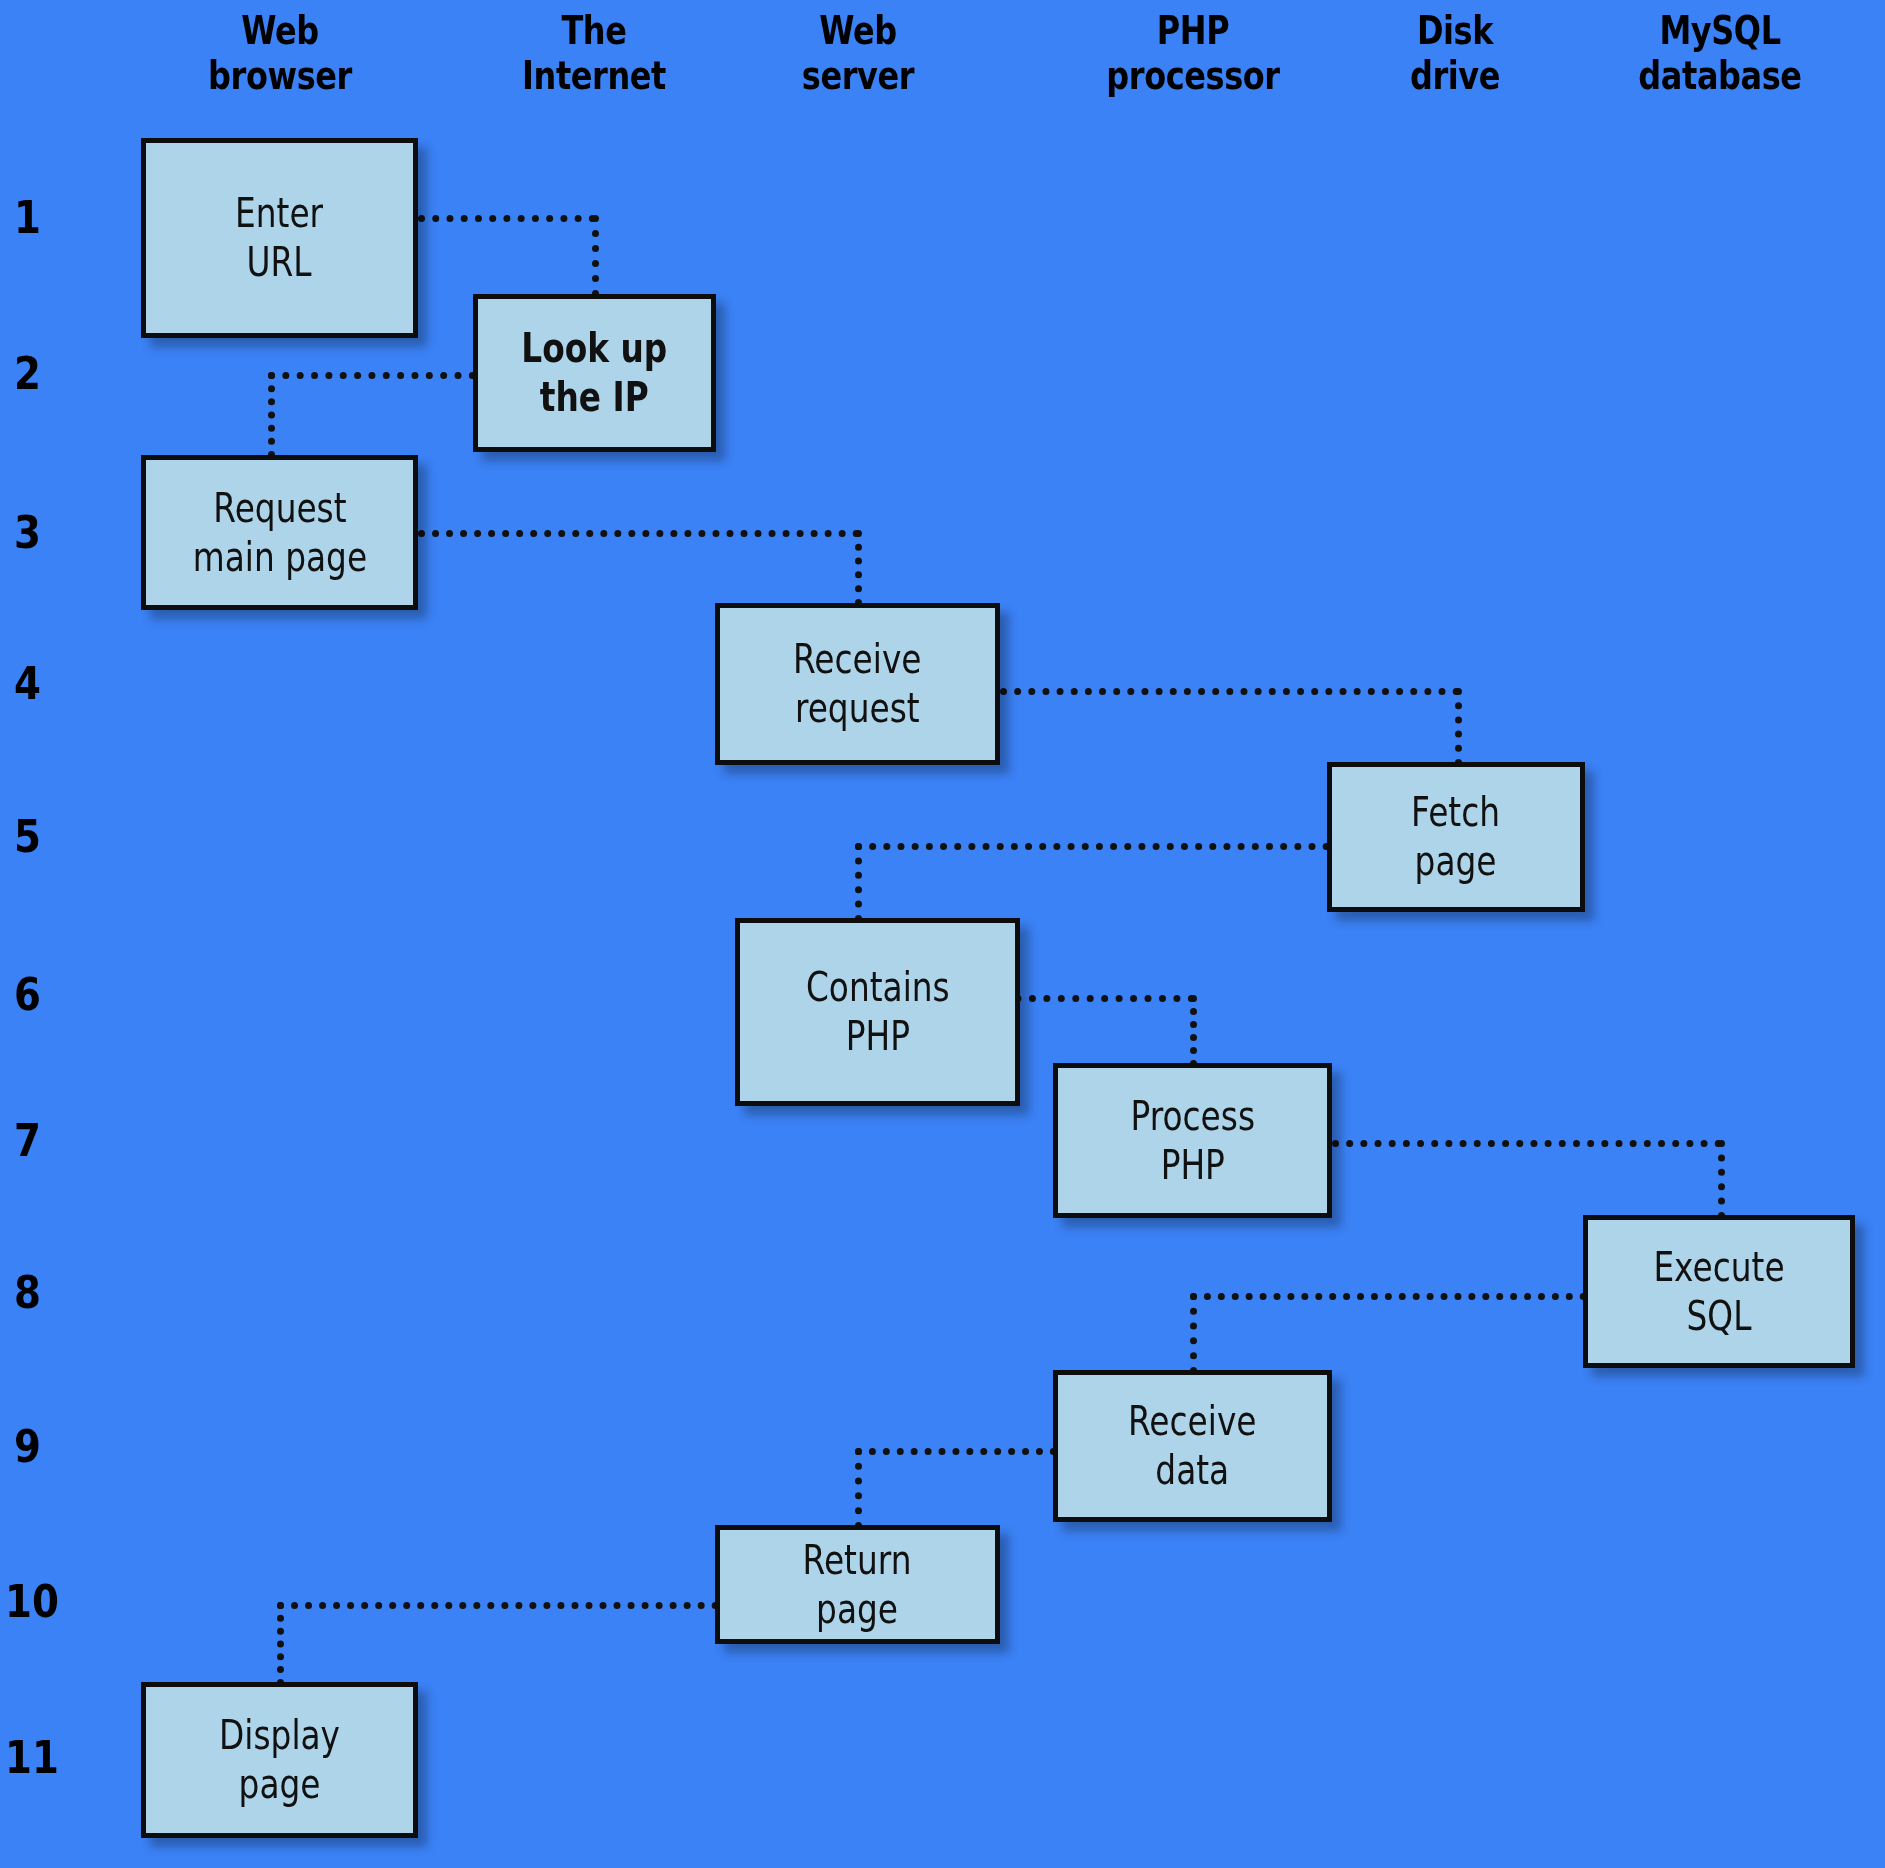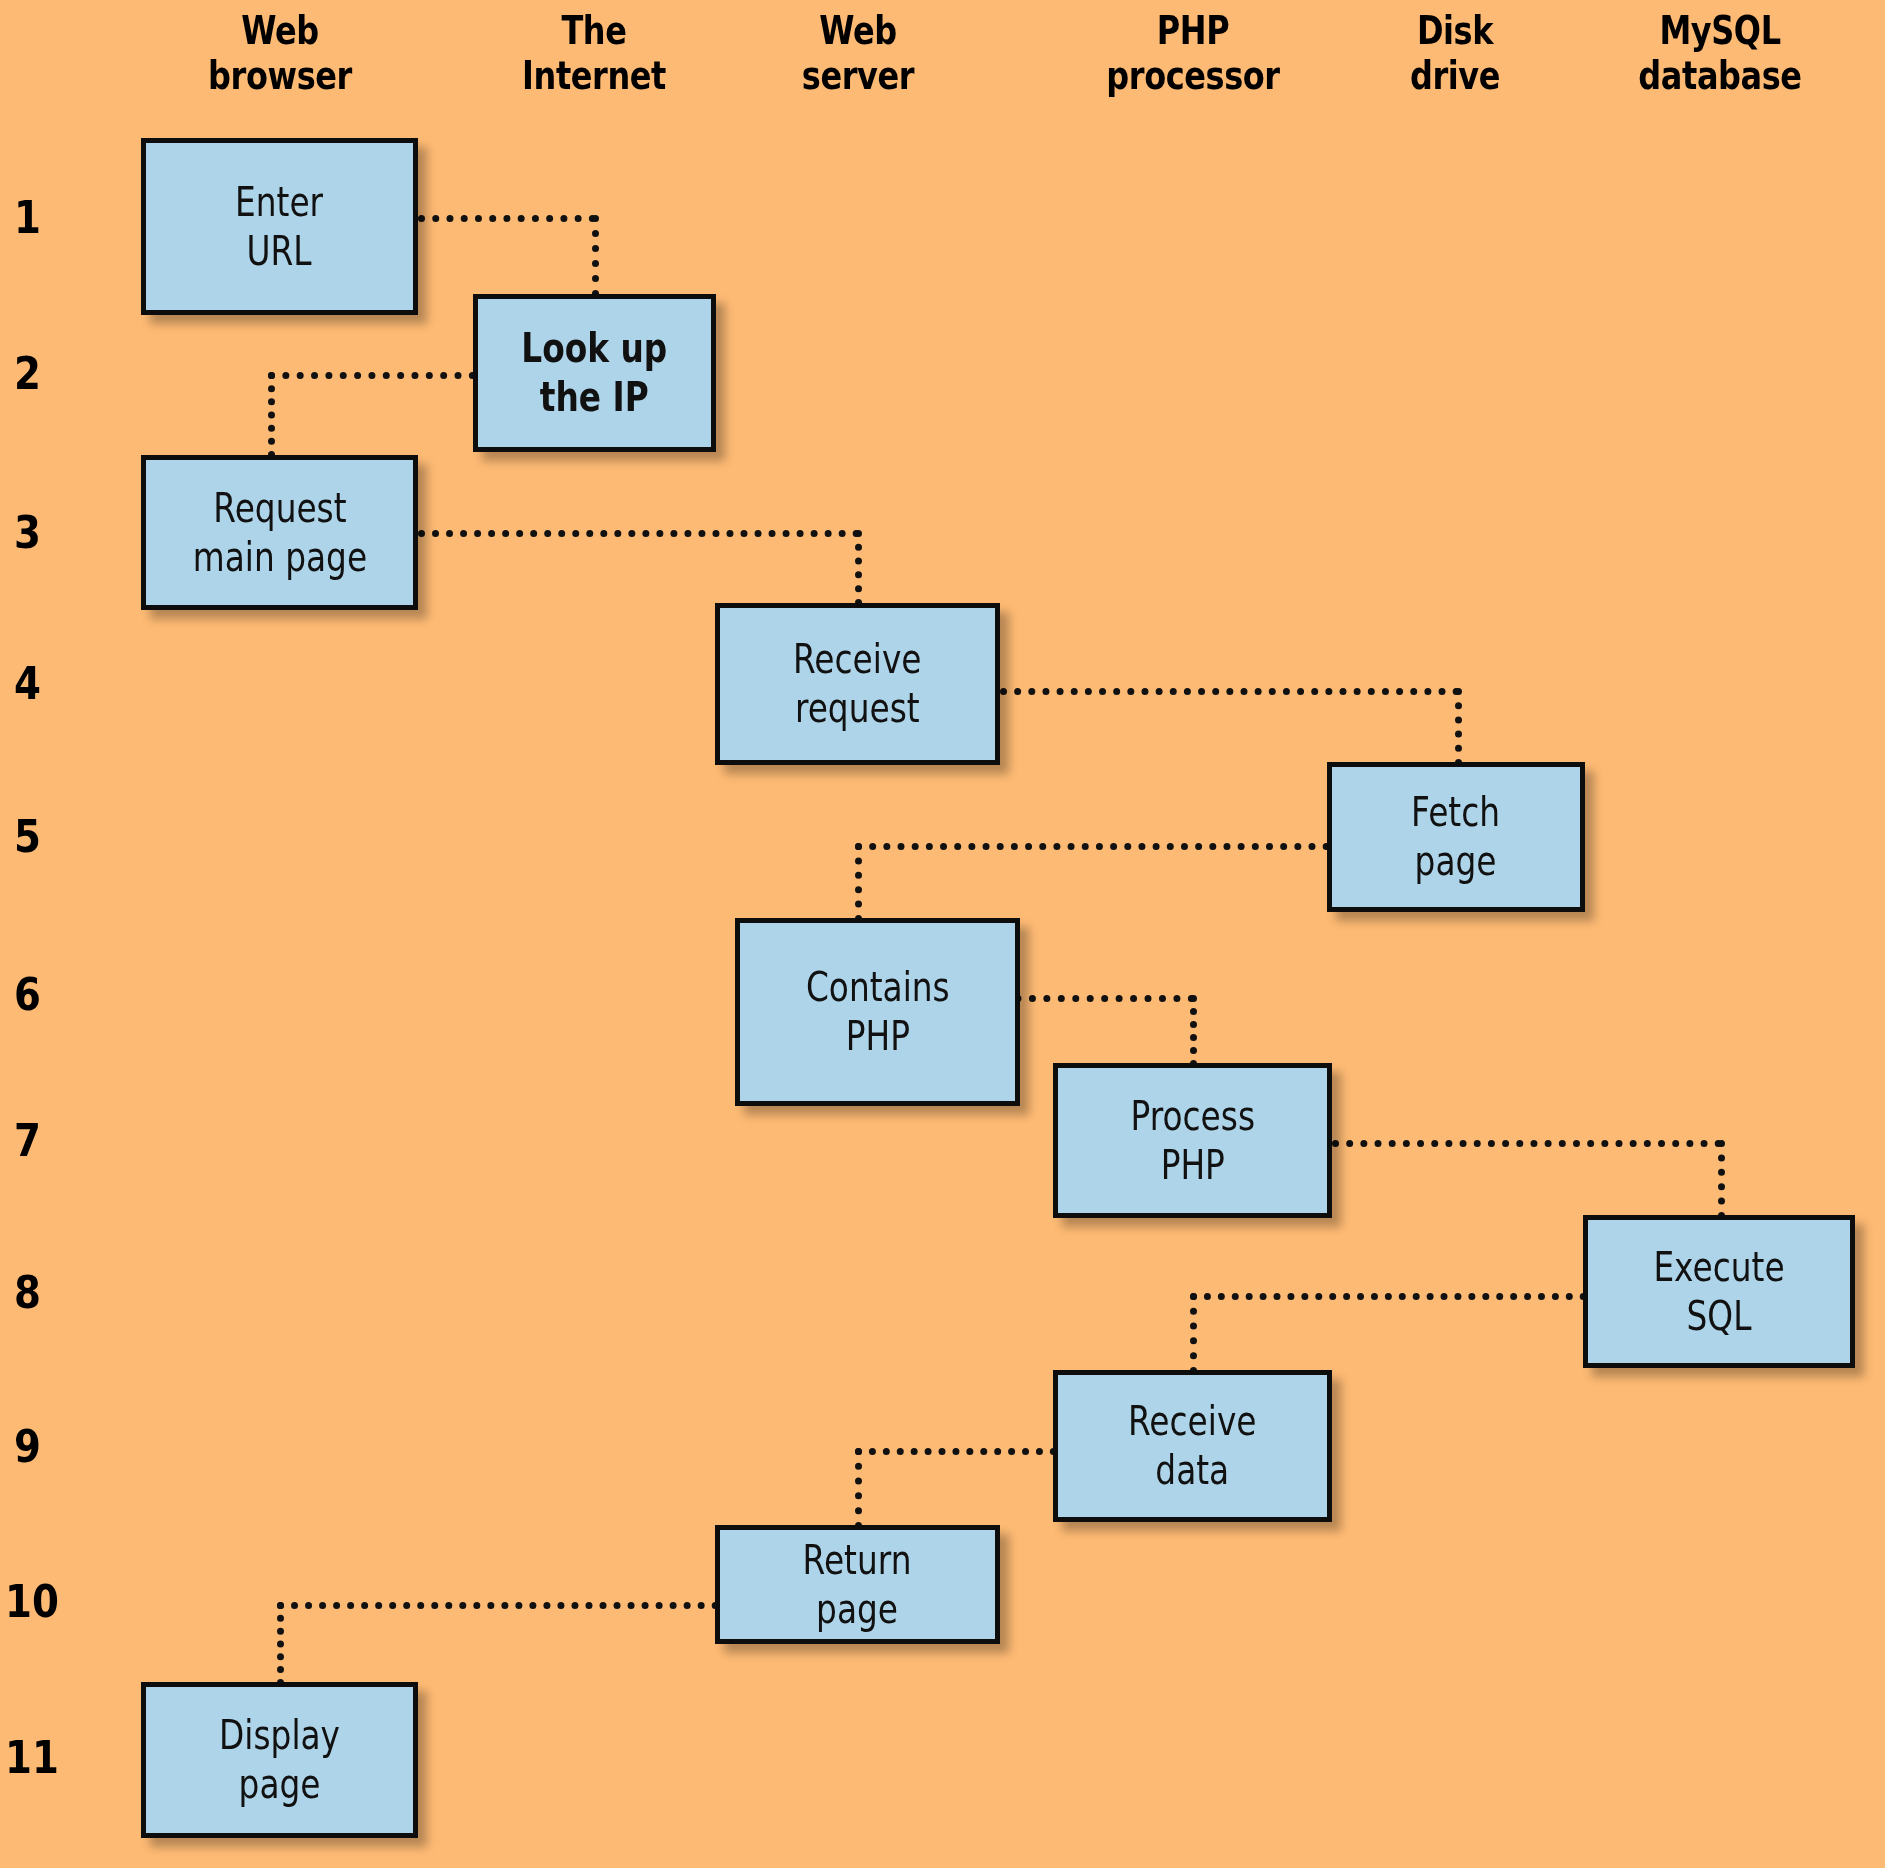--- a/index.html
+++ b/index.html
@@ -1,17 +1,17 @@
 <!DOCTYPE html>
 <html><head>
 <meta charset="utf-8">
 <style>
   html,body{margin:0;padding:0;background:#ffffff;}
   body{width:1885px;height:1868px;font-family:"Liberation Sans",sans-serif;}
-  #stage{position:relative;width:1885px;height:1868px;overflow:hidden;background:#fdba74;}
+  #stage{position:relative;width:1885px;height:1868px;overflow:hidden;background:#3b82f6;}
 
   .col-head{
     position:absolute;
     text-align:center;
     font-family:"DejaVu Sans",sans-serif;
     font-weight:bold;
     font-size:39px;
     line-height:45px;
     color:#000;
     letter-spacing:-0.5px;
@@ -120,21 +120,21 @@
 
   <div class="seg-h" style="left:1190px; top:1293px; width:397px;"></div>
   <div class="seg-v" style="left:1190px; top:1293px; height:81px;"></div>
 
   <div class="seg-h" style="left:855px; top:1448px; width:202px;"></div>
   <div class="seg-v" style="left:855px; top:1448px; height:81px;"></div>
 
   <div class="seg-h" style="left:277px; top:1602px; width:442px;"></div>
   <div class="seg-v" style="left:277px; top:1602px; height:84px;"></div>
 
-  <div class="node" style="left:141px; top:138px; width:277px; height:177px;">
+  <div class="node" style="left:141px; top:138px; width:277px; height:200px;">
     <span class="node-label">Enter
 URL</span>
   </div>
 
   <div class="node" style="left:473px; top:294px; width:243px; height:158px;font-weight:bold;">
     <span class="node-label">Look up
 the IP</span>
   </div>
 
   <div class="node" style="left:141px; top:455px; width:277px; height:155px;">

